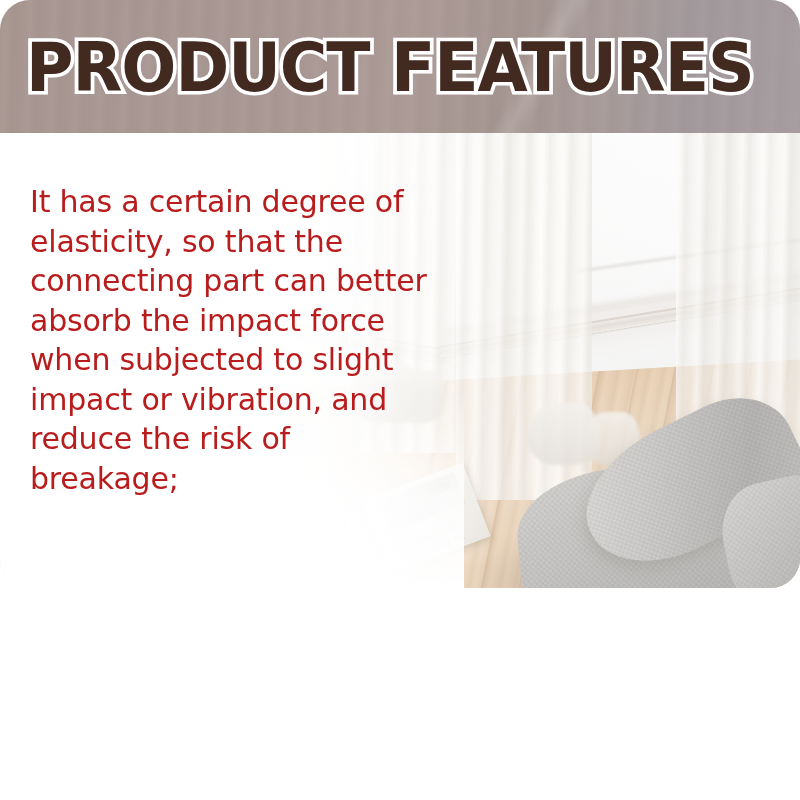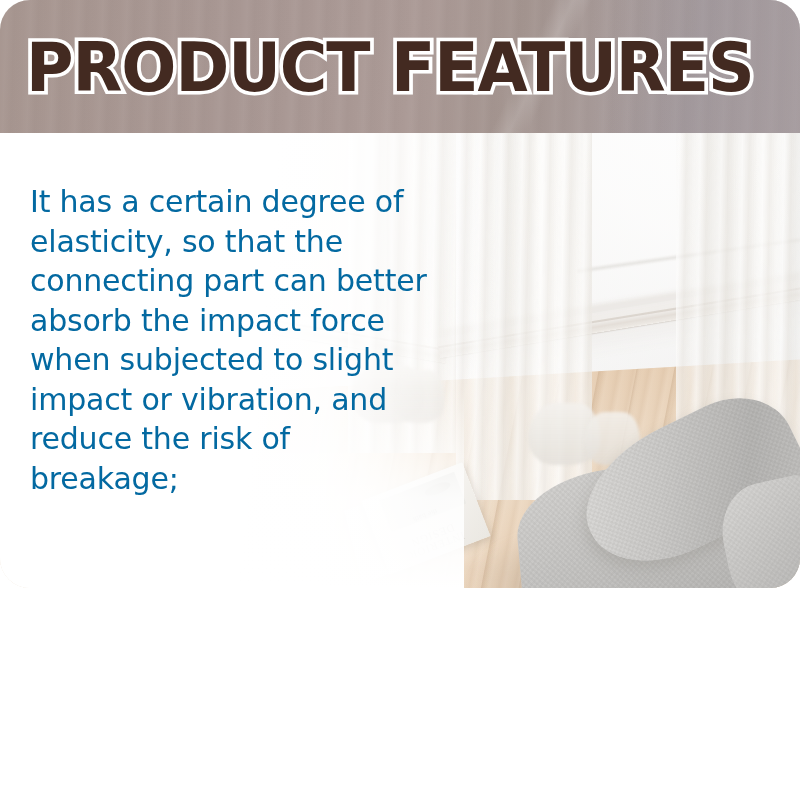--- a/index.html
+++ b/index.html
@@ -372,21 +372,21 @@
   
   .body-copy {
     position:absolute;
     left:30px; top:182px;
     width:400px;
   }
   .para {
     font-family:"DejaVu Sans","Liberation Sans", sans-serif;
     font-size:30px;
     line-height:39.5px;
-    color:#0369a1;
+    color:#b91c1c;
     letter-spacing:-.2px;
     font-weight:400;
   }
   .para + .para { margin-top:25px; }
 </style>
 </head>
 <body>
 
 <div class="poster">
 

